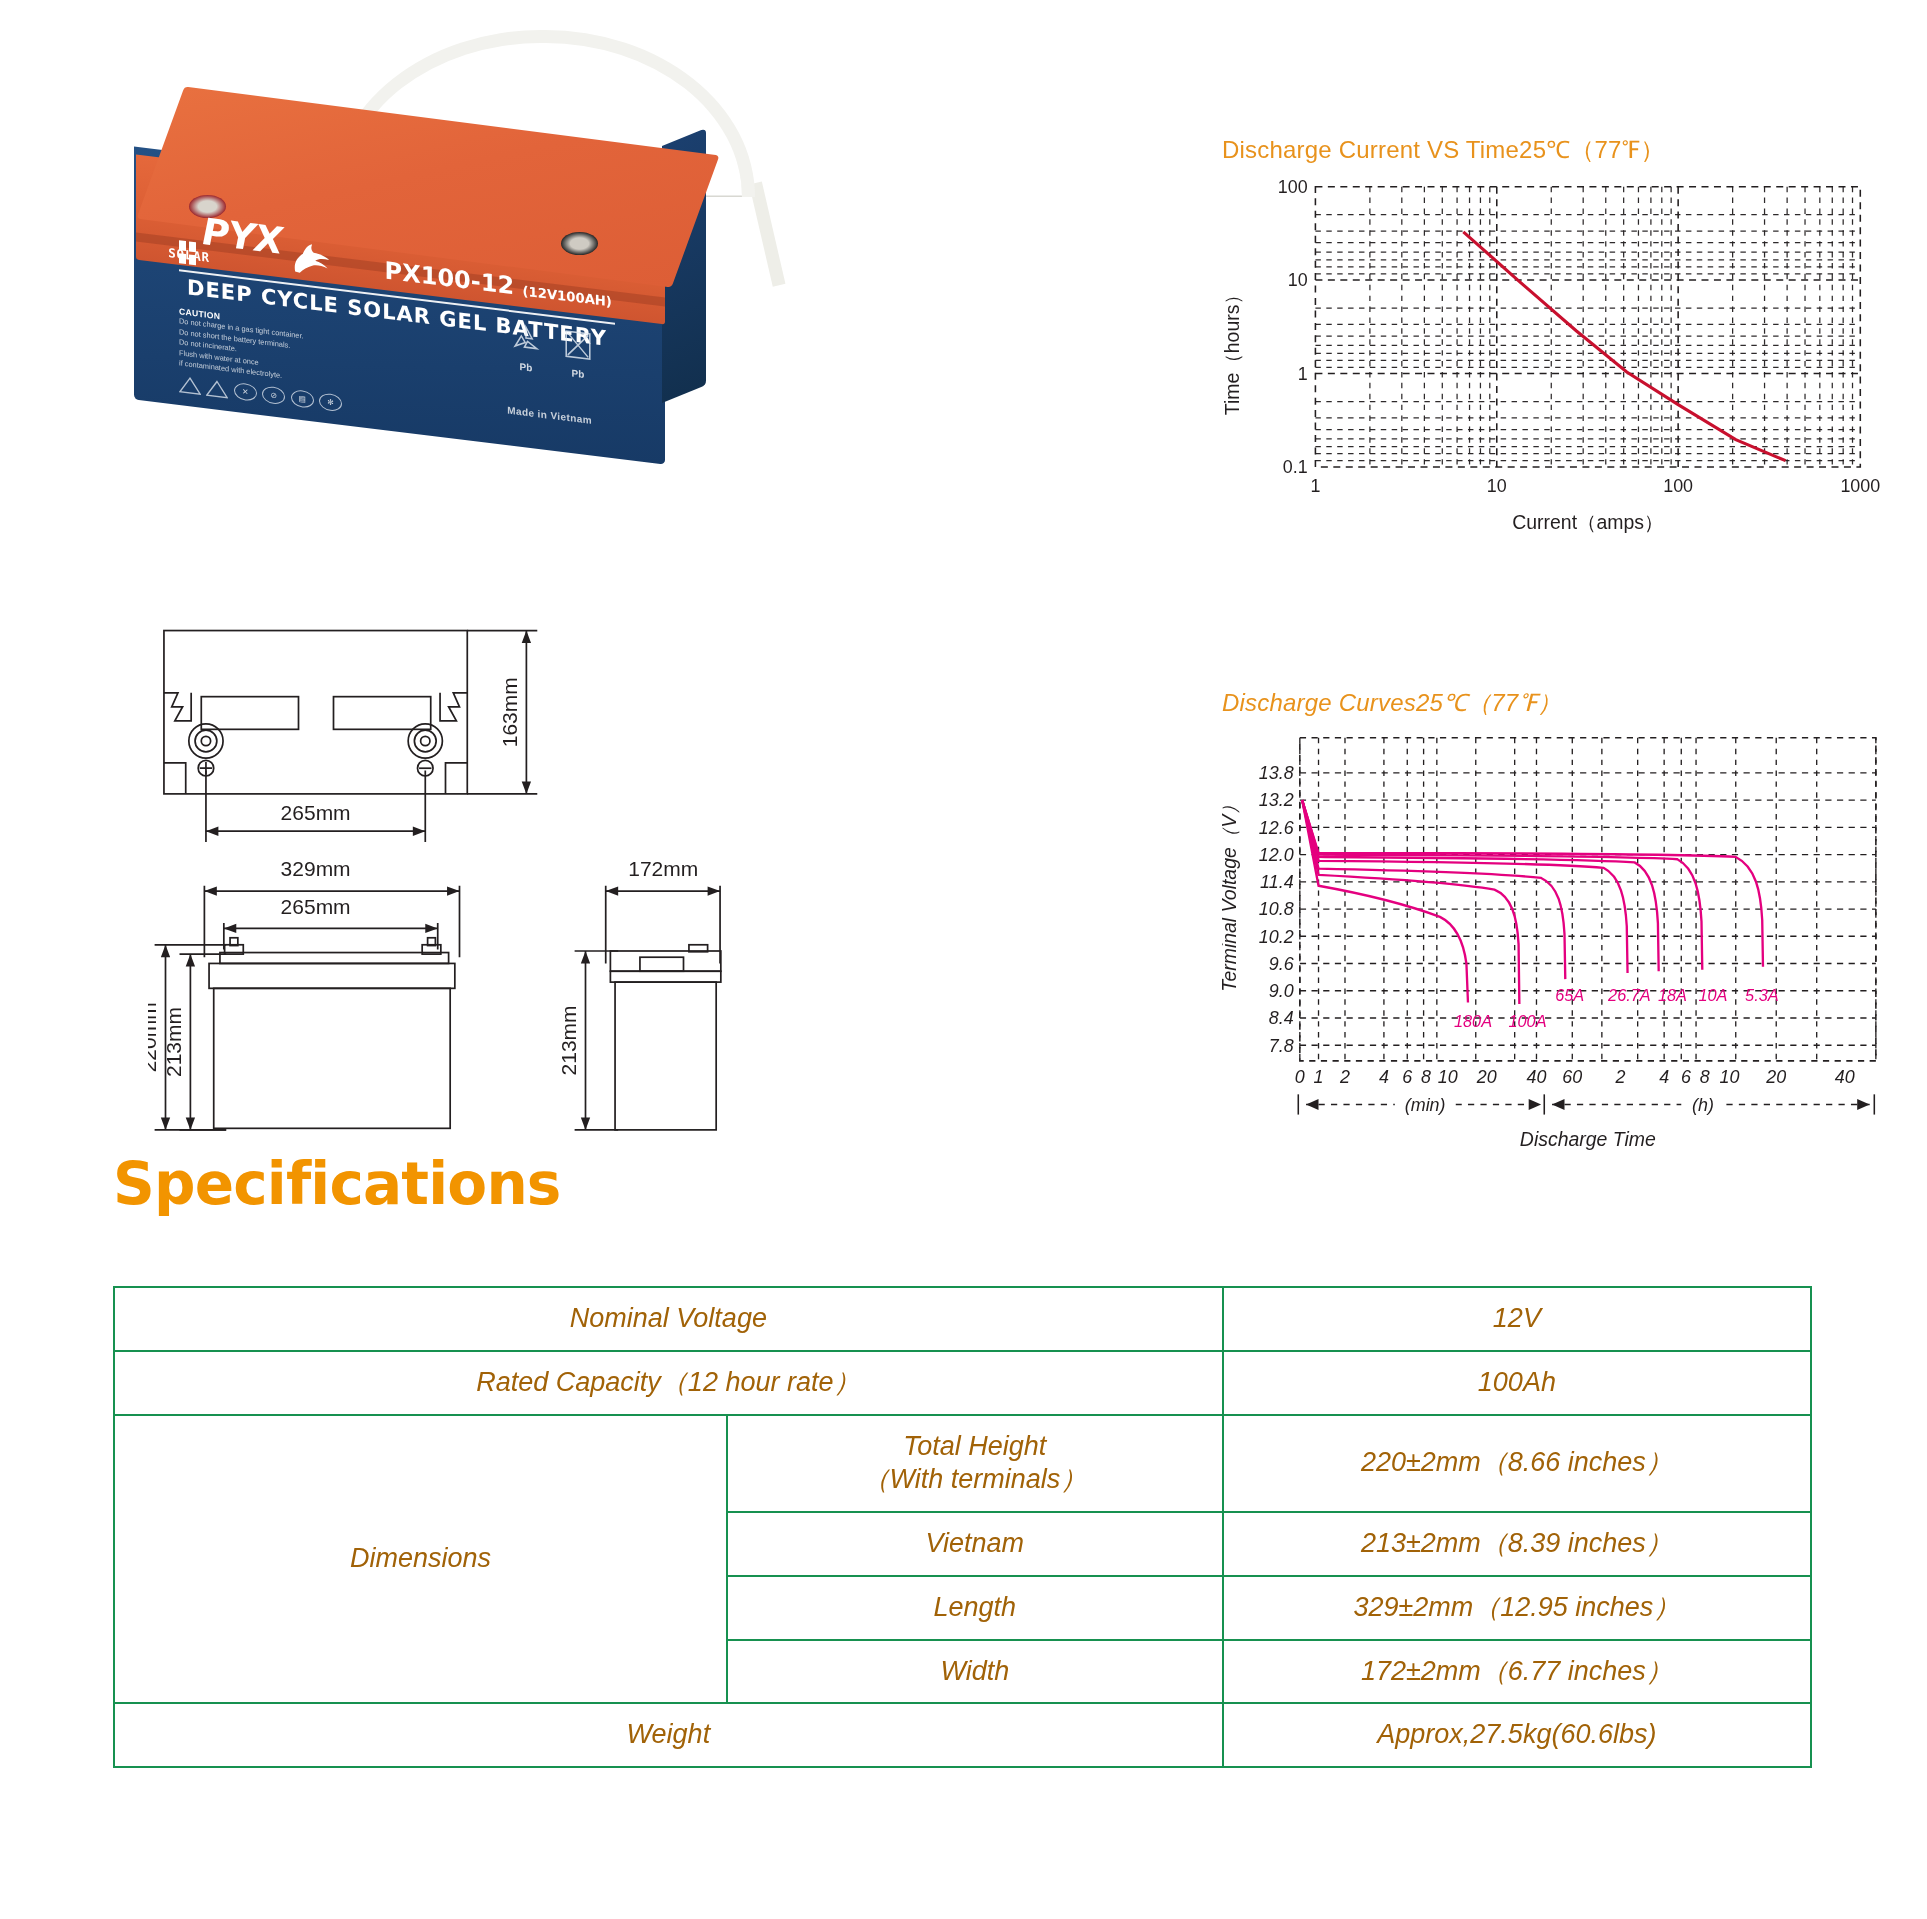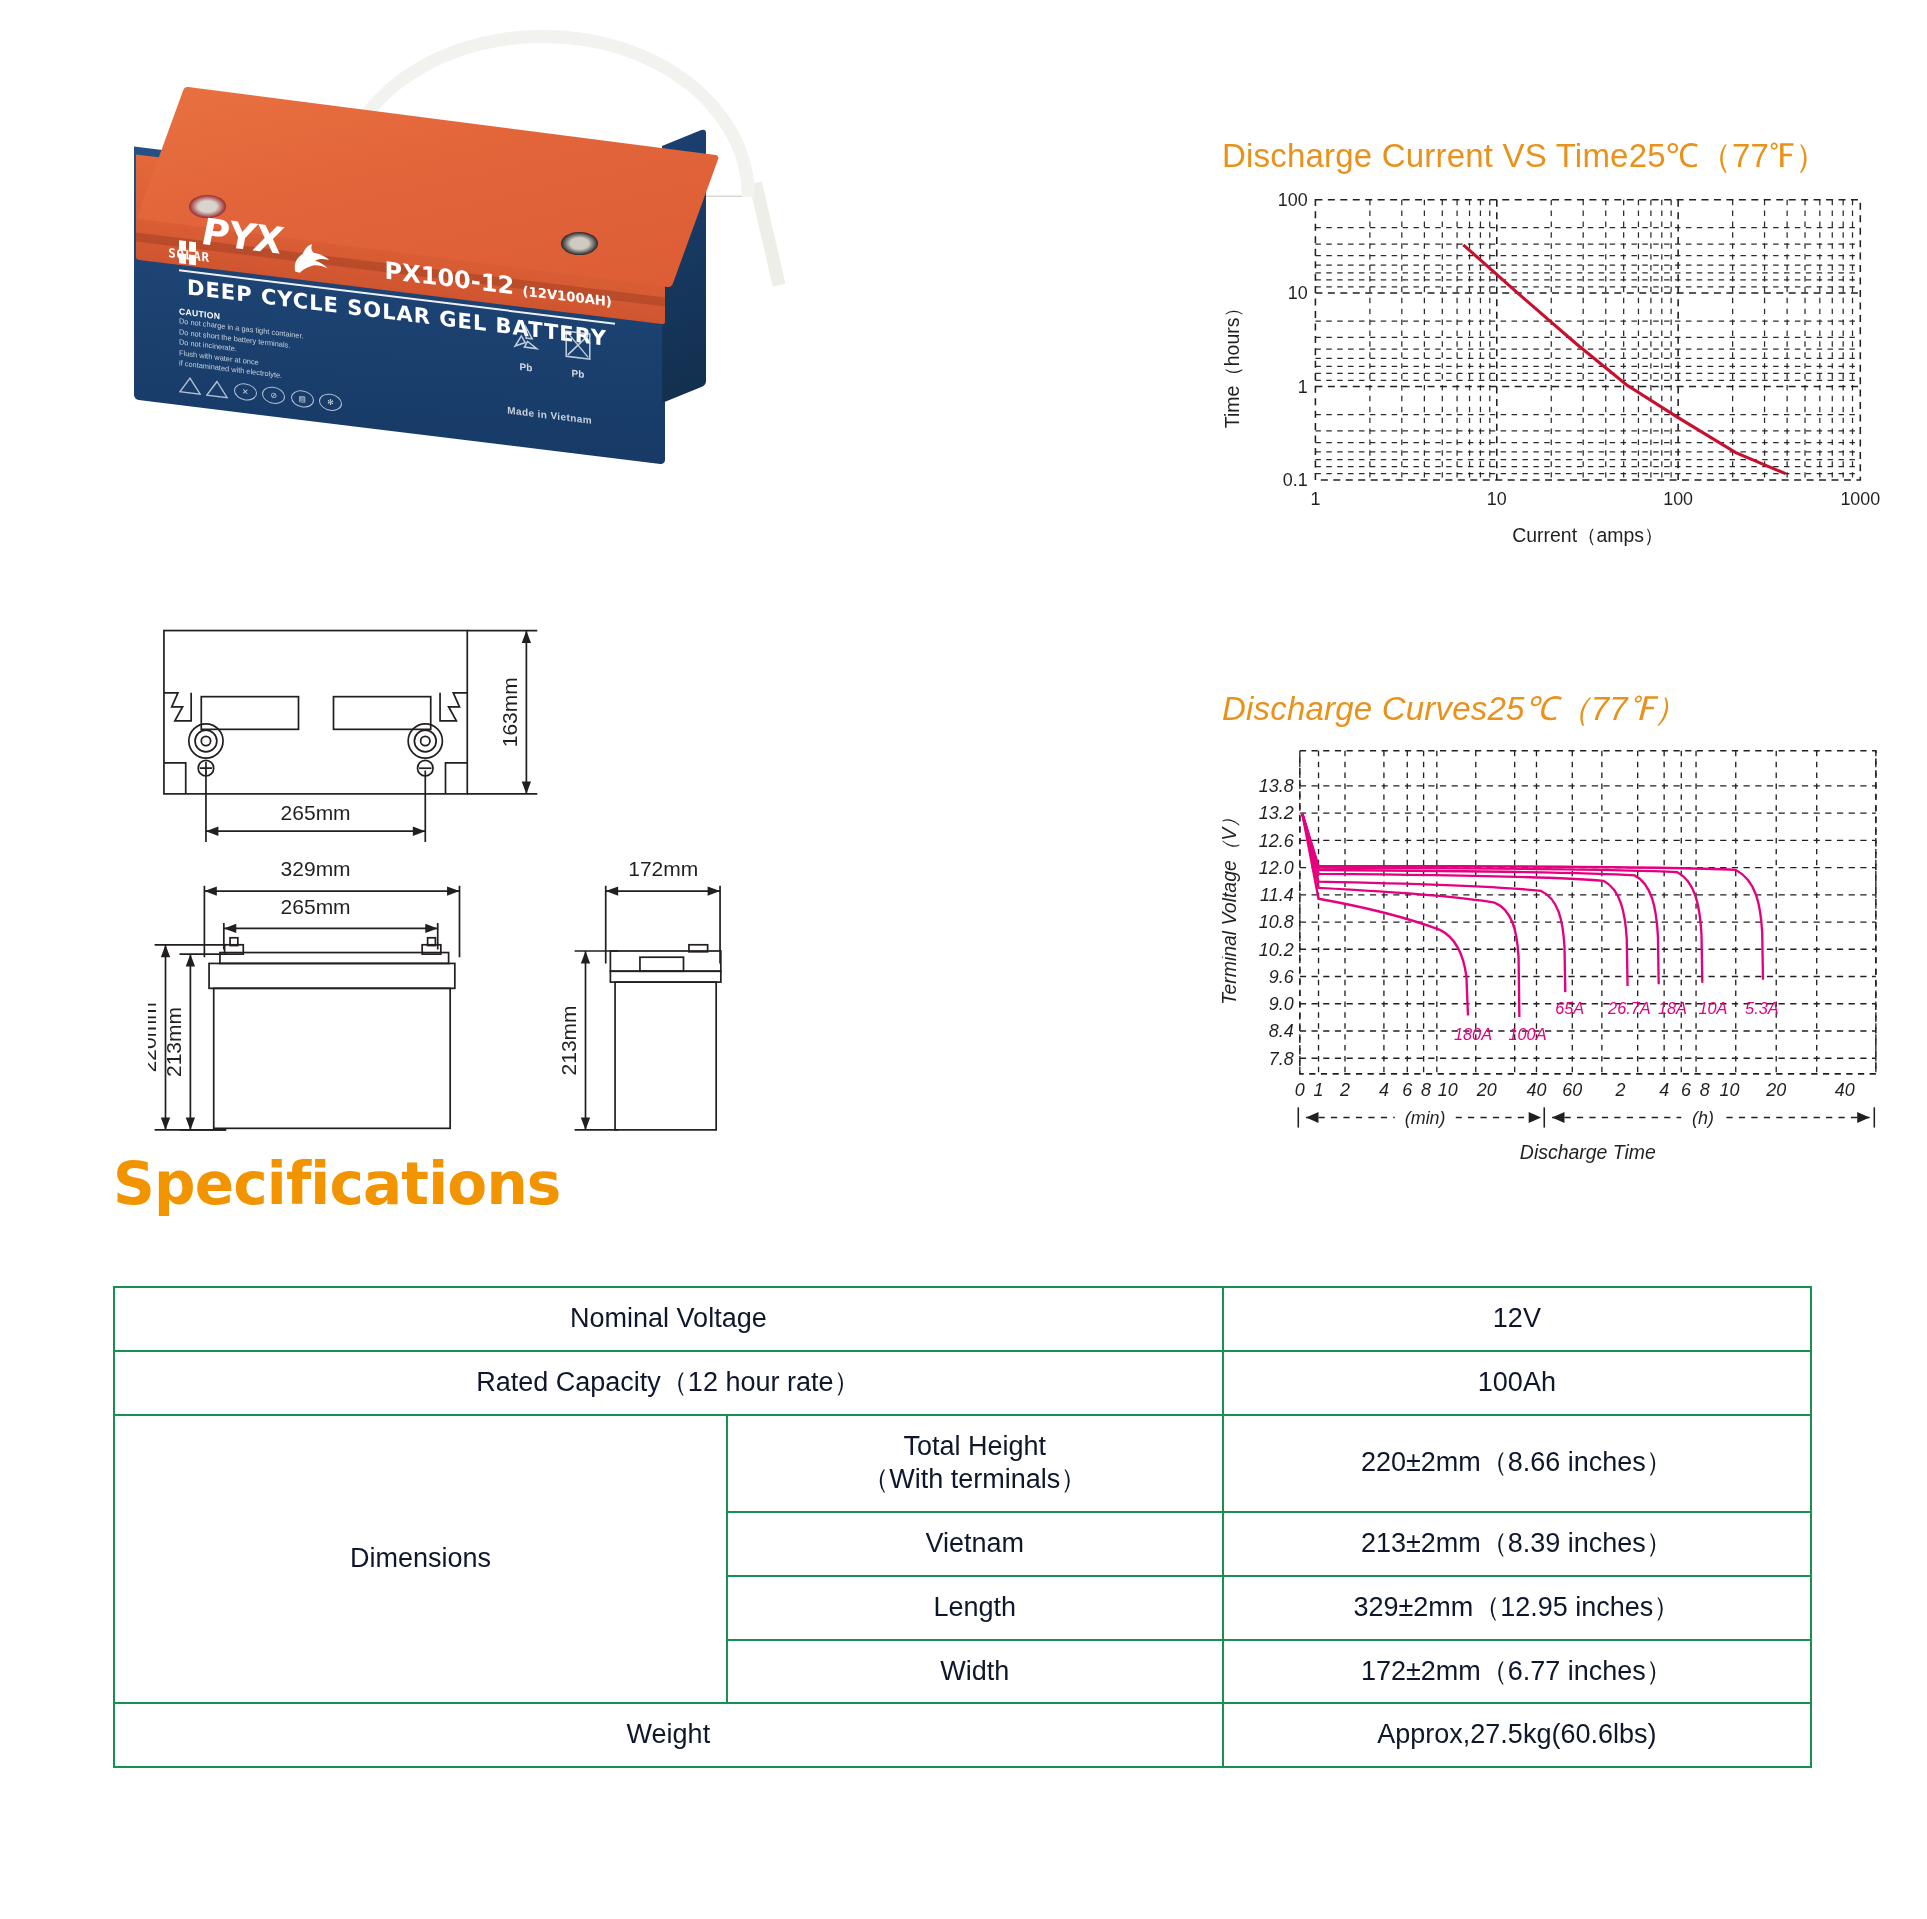--- a/index.html
+++ b/index.html
@@ -70,35 +70,35 @@
   .bp-recycle { position: absolute; right: 22px; top: 70px; text-align: center; display: flex; gap: 20px; opacity: .8; }
   .bp-pb { font-size: 10px; font-weight: 700; margin-top: 1.6px; }
   .bp-made { position: absolute; right: 23px; top: 153px; font-size: 10px; font-weight: 700; opacity: .75; letter-spacing: 0.4px; }
 
   
   #dim-drawings { position: absolute; left: 148px; top: 615px; width: 833px; height: 560px; }
   .dimline { stroke: #231f20; stroke-width: 2.2; fill: none; }
   .dimtext { font-family: "Liberation Sans", sans-serif; font-size: 27px; fill: #231f20; }
 
   
-  .chart-title { color: #e8921c; font-size: 33px; letter-spacing: 0.2px; white-space: nowrap; }
+  .chart-title { color: #e8921c; font-size: 24px; letter-spacing: 0.2px; white-space: nowrap; }
   #chart1 { position: absolute; left: 1222px; top: 132px; width: 685px; height: 451px; }
   #chart2 { position: absolute; left: 1222px; top: 685px; width: 685px; height: 483px; font-style: italic; }
   .axis-label { font-family: "Liberation Sans", sans-serif; font-size: 25px; fill: #231f20; }
   .tick-label { font-family: "Liberation Sans", sans-serif; font-size: 23px; fill: #231f20; }
   .curve-label { font-family: "Liberation Sans", sans-serif; font-size: 21px; fill: #e4007f; }
 
   
   #spec-heading { position: absolute; left: 113px; top: 1150px;
     color: #f29400; font-family: "DejaVu Sans", sans-serif; font-weight: 700;
     font-size: 58px; letter-spacing: -0.8px; }
   #spec-table { position: absolute; left: 113px; top: 1286px; width: 1699px; border-collapse: collapse; }
   #spec-table td {
     border: 2.3px solid #179150; text-align: center; vertical-align: middle;
-    font-size: 27px; color: #0f172a; padding: 14px 23px; line-height: 1.25;
+    font-size: 27px; color: #a16207; padding: 14px 23px; line-height: 1.25; font-style: italic;
   }
   .col-name { width: 658px; }
   .col-sub  { width: 529px; }
   .col-val  { width: 616px; }
 </style>
 </head>
 <body>
 
 <div id="page">
 

